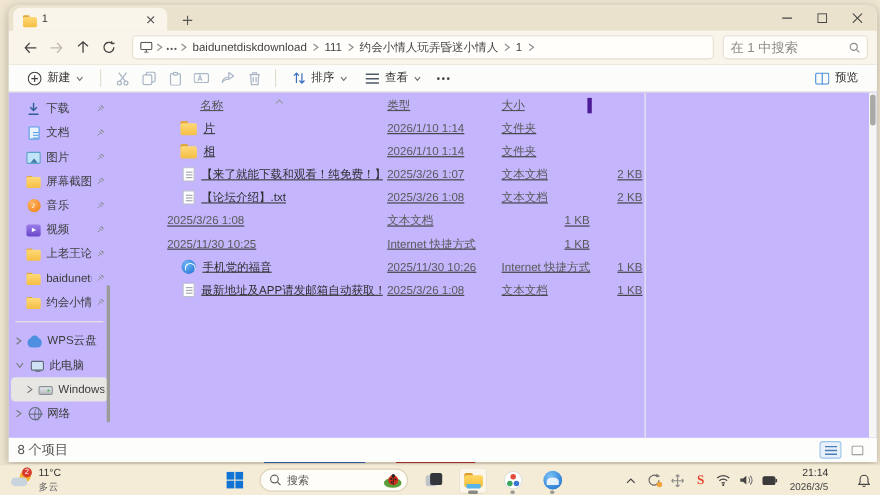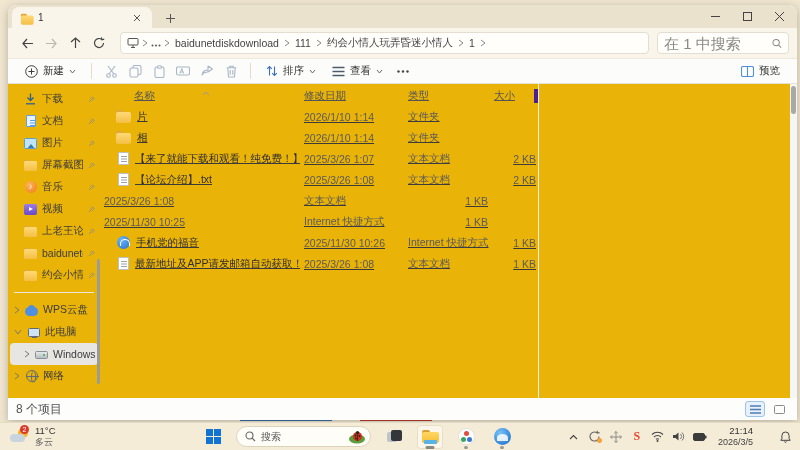--- a/index.html
+++ b/index.html
@@ -14,31 +14,31 @@
   .tab-close { width:14px; height:14px; display:flex; align-items:center; justify-content:center; border-radius:3px; }
   .newtab { width:20px; height:20px; margin-left:8px; display:flex; align-items:center; justify-content:center; }
   .wincontrols { position:absolute; right:2px; top:0; height:23px; display:flex; }
   .wc { width:32px; height:22px; display:flex; align-items:center; justify-content:center; }
 
   .addressbar { height:30px; background:#f9f5eb; display:flex; align-items:center; padding:0 8px; gap:2px; }
   .navbtn { width:22px; height:22px; display:flex; align-items:center; justify-content:center; border-radius:4px; flex:none; }
   .crumbbox { flex:1; height:22px; background:#fffefb; border:1px solid #e3ded1; border-radius:4px; margin:0 6px 0 8px; display:flex; align-items:center; padding:0 6px; gap:3px; overflow:hidden; white-space:nowrap; }
   .crumb { font-size:10.5px; color:#444; padding:0 2px; }
   .searchbox { width:132px; height:22px; background:#fffefb; border:1px solid #e3ded1; border-radius:4px; display:flex; align-items:center; padding:0 6px; flex:none; }
-  .searchbox input { border:none; outline:none; background:transparent; width:100%; font-size:15px; color:#444; font-family:inherit; }
+  .searchbox input { border:none; outline:none; background:transparent; width:100%; font-size:12px; color:#444; font-family:inherit; }
   .searchbox input::placeholder { color:#8a8a86; }
 
   .toolbar { height:26px; background:#fcfcfa; border-top:1px solid #eee8da; border-bottom:1px solid #e6e2d8; display:flex; align-items:center; padding:0 10px; gap:2px; }
   .tbtn { display:flex; align-items:center; gap:5px; padding:3px 7px; border-radius:4px; color:#333; }
   .tbtn .lbl { font-size:10.5px; }
   .tico { width:22px; height:20px; display:flex; align-items:center; justify-content:center; border-radius:4px; }
   .tsep { width:1px; height:16px; background:#e0dccf; margin:0 6px; }
   .tspacer { flex:1; }
 
-  .main { flex:1; display:flex; background:#eab308; position:relative; overflow:hidden; }
+  .main { flex:1; display:flex; background:#c4b5fd; position:relative; overflow:hidden;gap:48px; }
   .sidebar { width:92px; flex:none; border-right:1px solid #ececе8; padding-top:4px; position:relative; }
   .srow { height:22px; display:flex; align-items:center; gap:5px; padding:0 3px 0 14px; border-radius:4px; margin:0 2px; }
   .srow .slbl { flex:1; font-size:10.5px; color:#3c3c3c; white-space:nowrap; overflow:hidden; }
   .srow.sel { background:#e7e6e2; }
   .sdivider { height:1px; background:#e8e6e0; margin:6px 6px 6px 6px; }
   .sic { width:13px; height:13px; flex:none; display:flex; align-items:center; justify-content:center; position:relative; }
   .chev { flex:none; display:flex; }
   .pin { flex:none; }
   .side-scroll { position:absolute; right:0px; top:175px; width:3px; height:125px; background:#9b9b97; border-radius:2px; }
 
@@ -470,21 +470,20 @@
         <div class="side-scroll"></div>
       </div>
 
       <div class="filearea">
         <div class="colline"></div>
         <div class="fhead">
           <span class="sortcaret"><svg width="8" height="5" viewBox="0 0 8 5">
                 <path d="M1 4 L4 1 L7 4" stroke="#999" stroke-width="1" fill="none"></path>
               </svg></span>
           <span class="hc first">名称</span>
-          <span class="hc">修改日期</span>
           <span class="hc">类型</span>
           <span class="hc" style="border-right:4px solid #4c1d95;">大小</span>
         </div>
 
         <div class="frow">
           <span class="fcell cname">
               <span class="fi fi-folder"></span>
               <span>片</span>
             </span>
           <span class="fcell cdate">2026/1/10 1:14</span>

